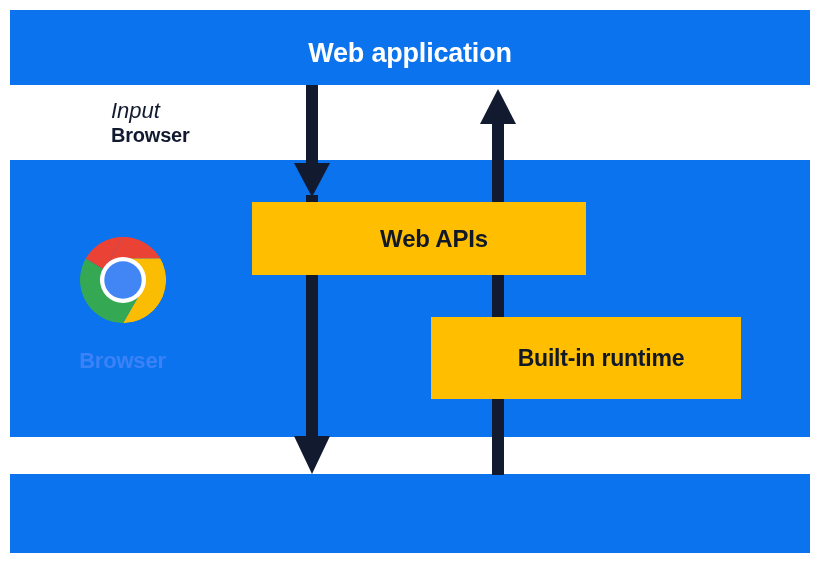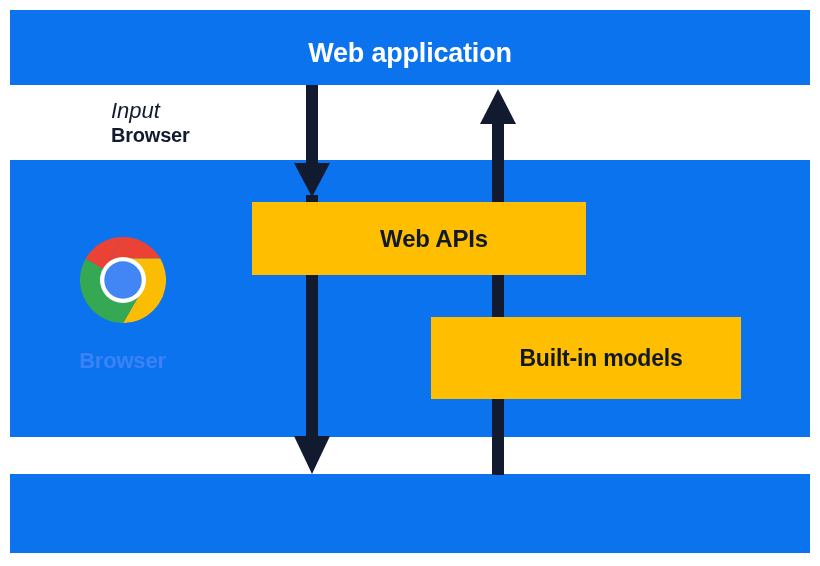--- a/index.html
+++ b/index.html
@@ -208,17 +208,17 @@
     </svg>
     <span id="browser-label">Browser</span>
   </div>
 
   <div class="yellow-box" id="web-apis-box">
     <span>Web APIs</span>
   </div>
 
   <div class="yellow-box" id="builtin-models-box">
     <span>
-      <span>Built-in models</span><br>
+      <span>Built-in runtime</span><br>
     </span>
   </div>
 
 </div>
 
 </body></html>

